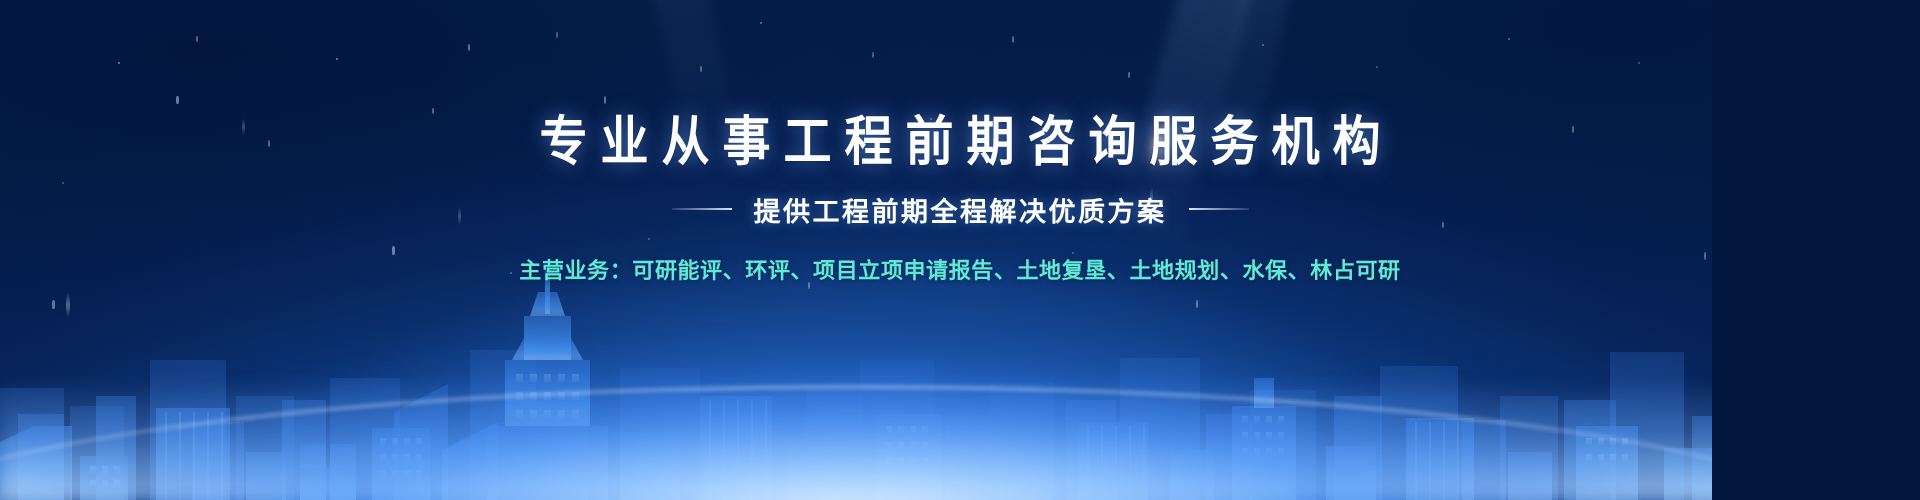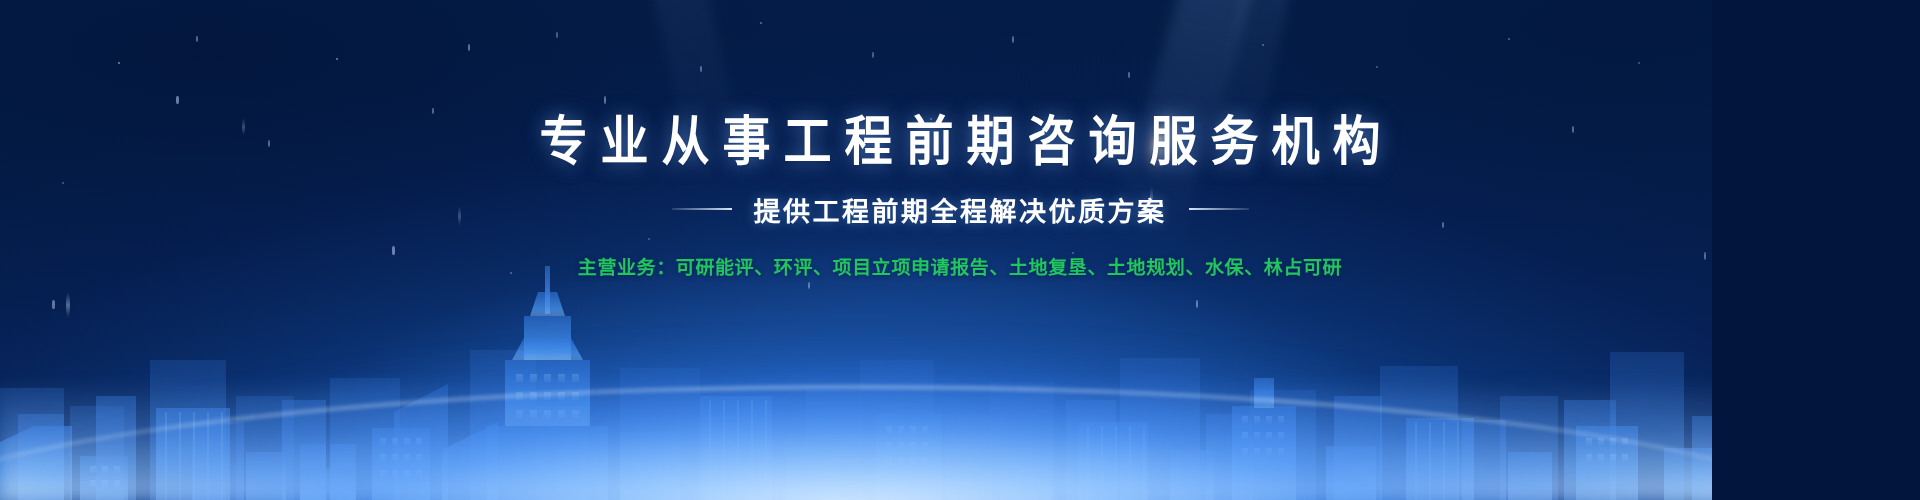--- a/index.html
+++ b/index.html
@@ -143,23 +143,23 @@
   .subtitle{
     font-size:27px;
     font-weight:bold;
     color:#ffffff;
     letter-spacing:2.5px;
     white-space:nowrap;
     text-shadow:0 0 12px rgba(120,180,255,.45);
   }
   .bizline{
     margin-top:23px;
-    font-size:19px;
+    font-size:22px;
     font-weight:bold;
-    color:#22c55e;
+    color:#5eead4;
     letter-spacing:.6px;
     white-space:nowrap;
     text-shadow:0 1px 4px rgba(0,25,70,.55);
   }
 </style>
 </head>
 <body>
 
 <div class="banner">
 

